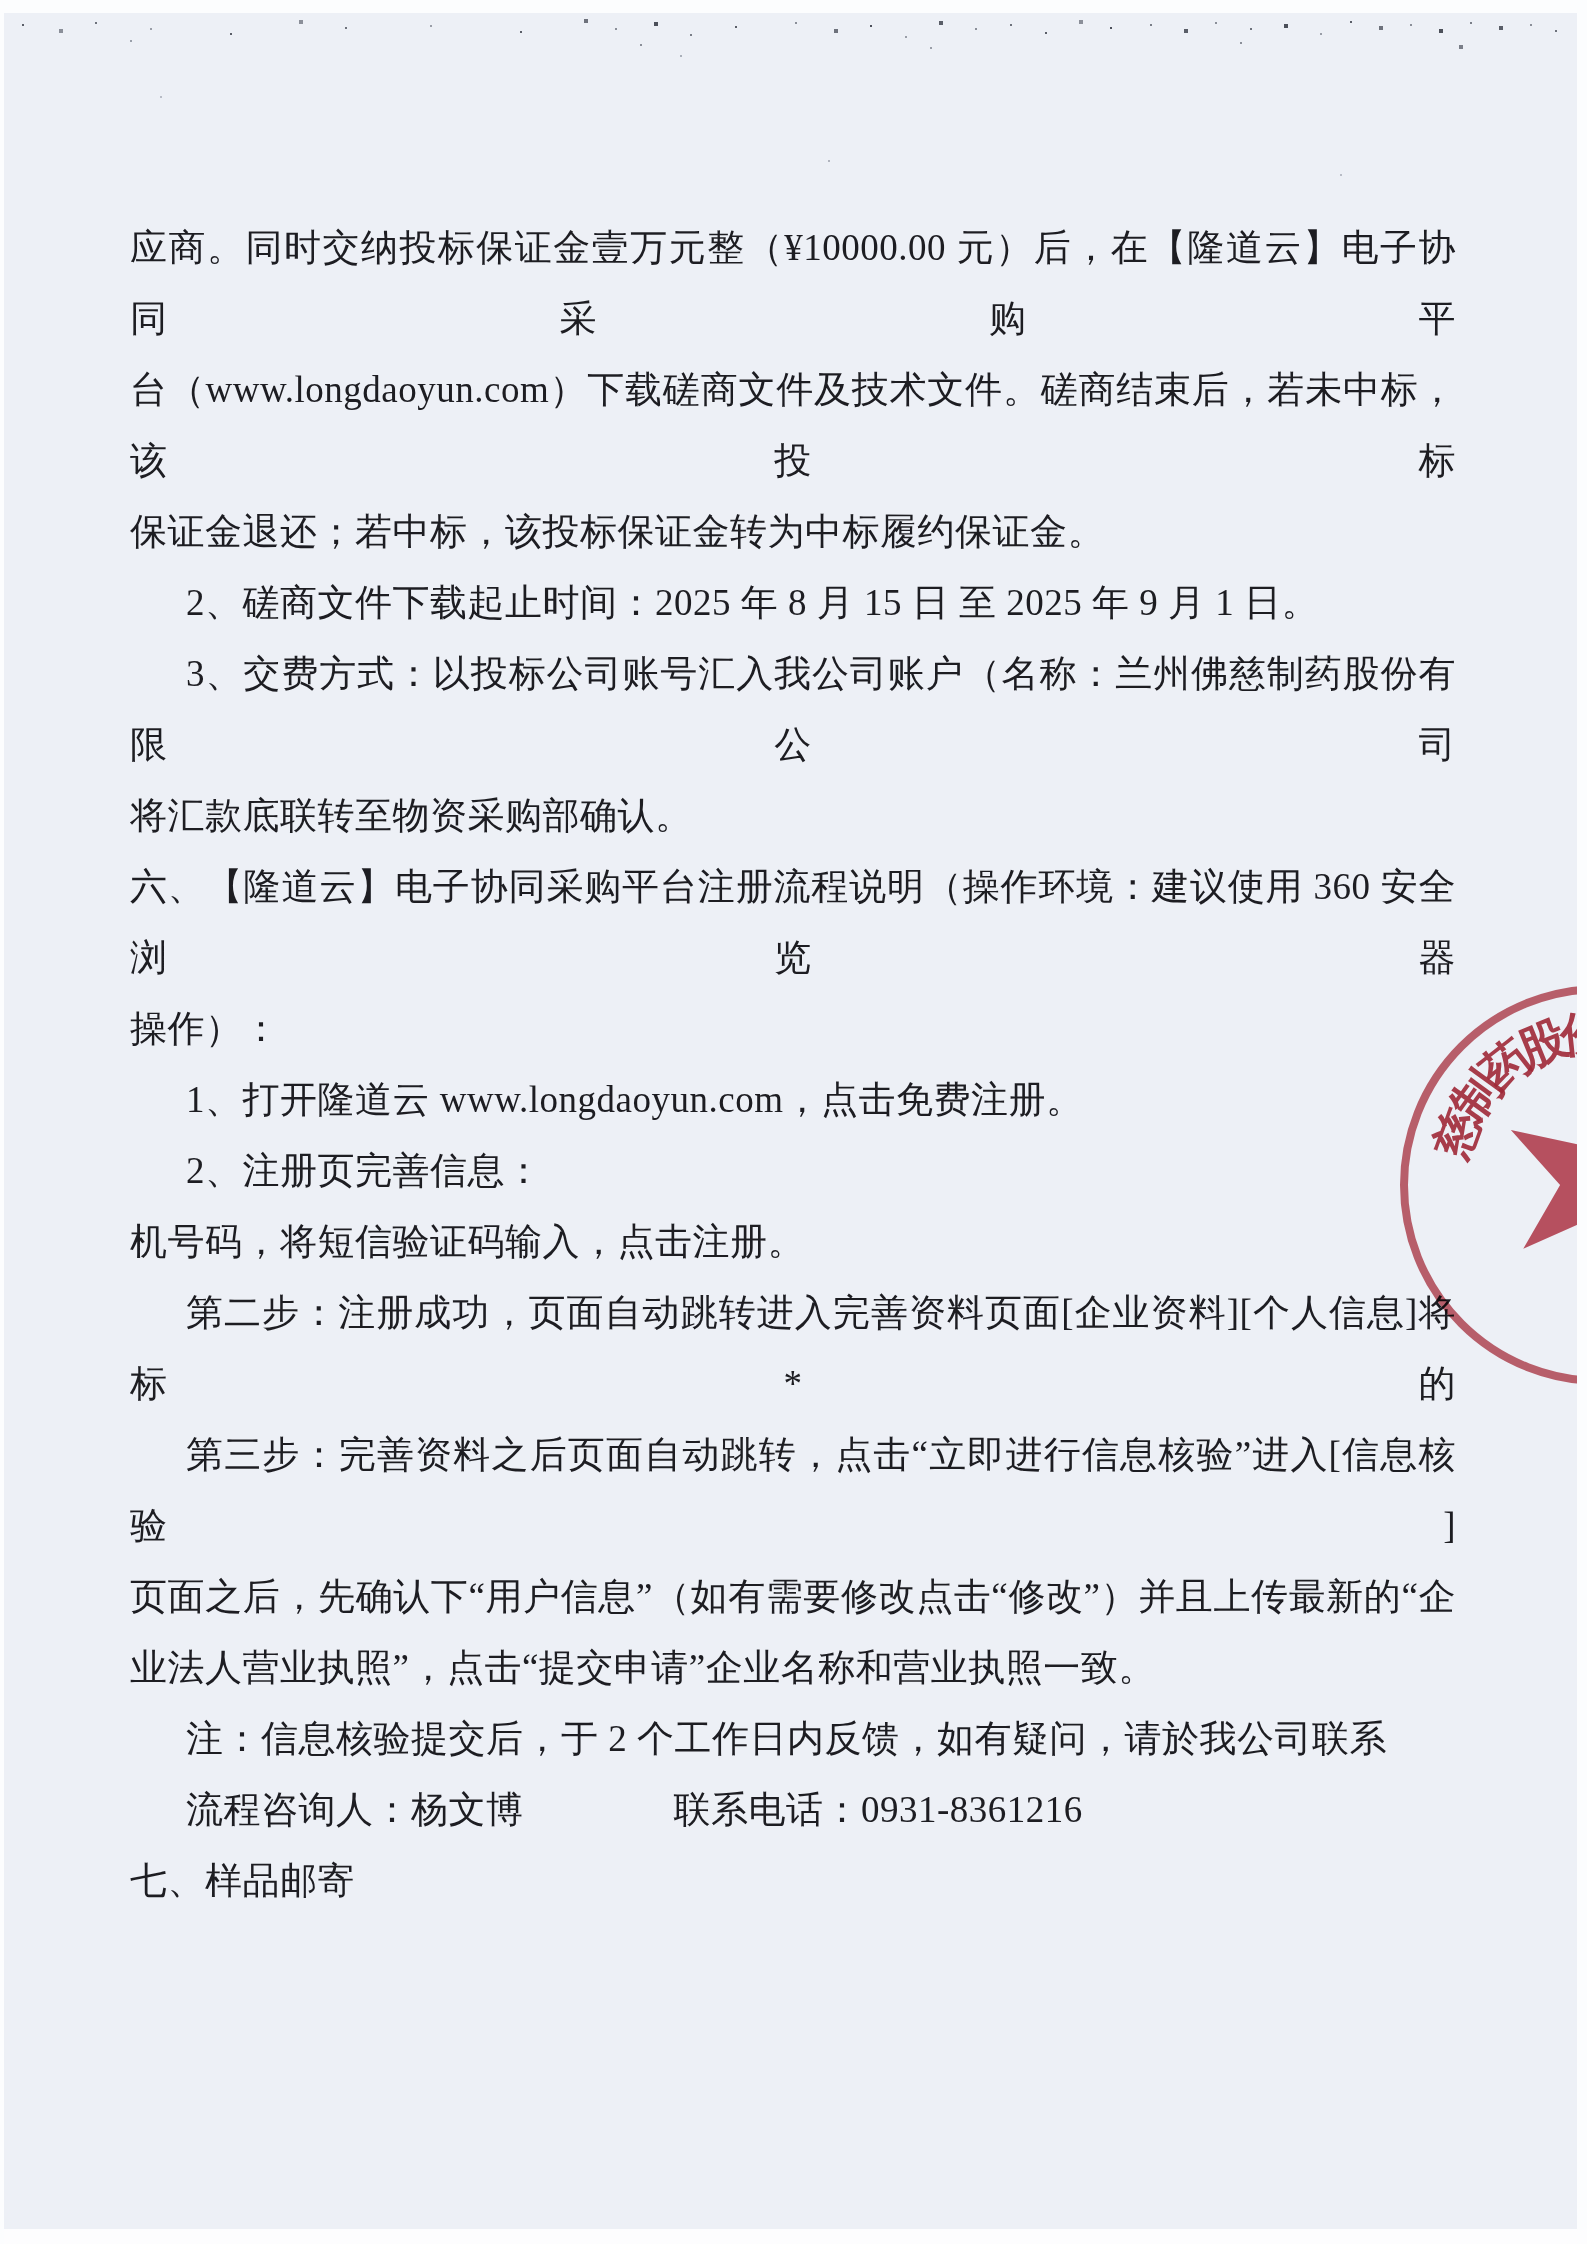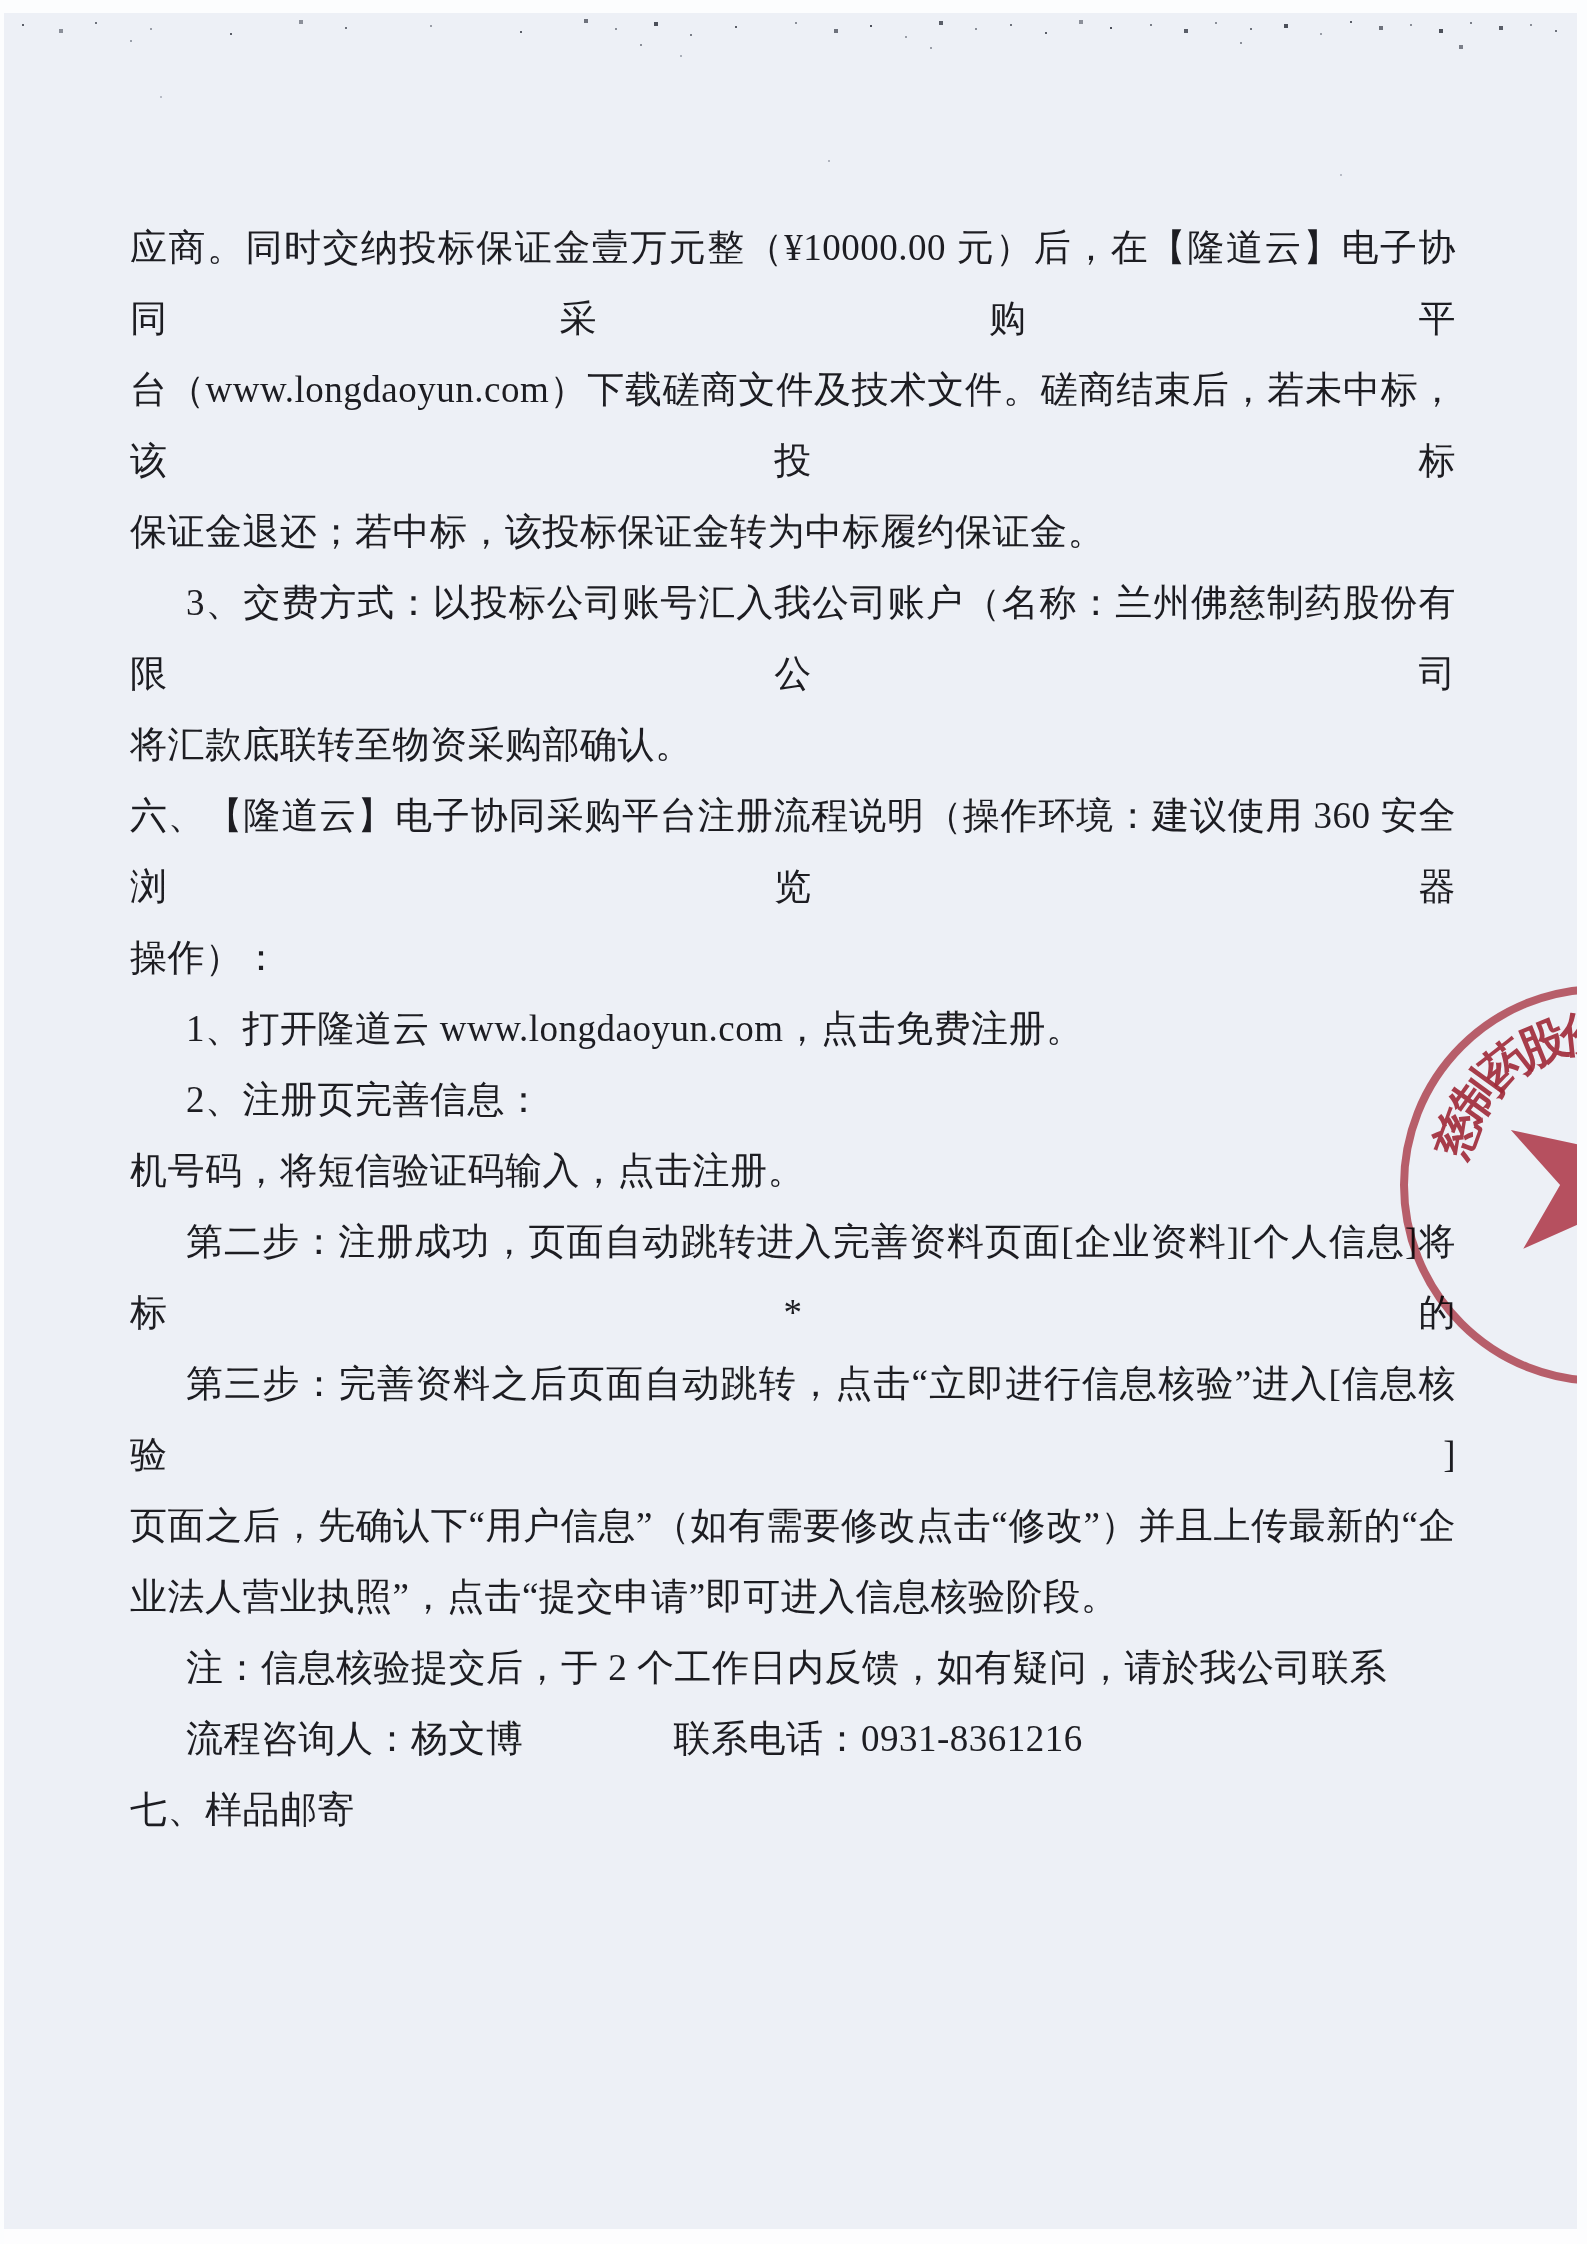--- a/index.html
+++ b/index.html
@@ -78,31 +78,32 @@
 <body>
 
 <div class="page">
 
   <div class="speckles"></div>
 
   <div class="doc">
     <p class="full">应商。同时交纳投标保证金壹万元整（¥10000.00 元）后，在【隆道云】电子协同采购平</p>
     <p class="full">台（www.longdaoyun.com）下载磋商文件及技术文件。磋商结束后，若未中标，该投标</p>
     <p>保证金退还；若中标，该投标保证金转为中标履约保证金。</p>
+    <p class="indent">2、磋商文件下载起止时间：2025 年 8 月 15 日 至 2025 年 9 月 1 日。</p>
     <p class="indent full">3、交费方式：以投标公司账号汇入我公司账户（名称：兰州佛慈制药股份有限公司</p>
     <p>将汇款底联转至物资采购部确认。</p>
     <p class="heading full">六、【隆道云】电子协同采购平台注册流程说明（操作环境：建议使用 360 安全浏览器</p>
     <p class="heading">操作）：</p>
     <p class="indent">1、打开隆道云 www.longdaoyun.com，点击免费注册。</p>
     <p class="indent">2、注册页完善信息：</p>
     <p>机号码，将短信验证码输入，点击注册。</p>
     <p class="indent full">第二步：注册成功，页面自动跳转进入完善资料页面[企业资料][个人信息]将标*的</p>
     <p class="indent full">第三步：完善资料之后页面自动跳转，点击“立即进行信息核验”进入[信息核验]</p>
     <p class="full">页面之后，先确认下“用户信息”（如有需要修改点击“修改”）并且上传最新的“企</p>
-    <p>业法人营业执照”，点击“提交申请”即可进入信息核验阶段。</p>
+    <p>业法人营业执照”，点击“提交申请”企业名称和营业执照一致。</p>
     <p class="indent">注：信息核验提交后，于 2 个工作日内反馈，如有疑问，请於我公司联系</p>
     <p class="indent">流程咨询人：杨文博　　　　联系电话：0931-8361216</p>
     <p class="heading">七、样品邮寄</p>
 
   </div>
 
   <div class="seal">
     <div class="seal-ring"></div>
     <span class="seal-char">慈</span>
     <span class="seal-char">制</span>

